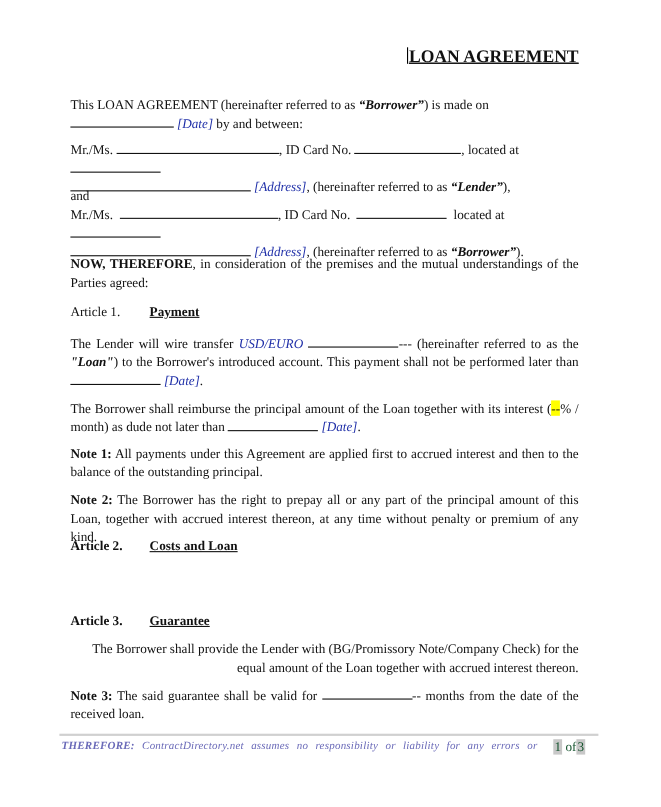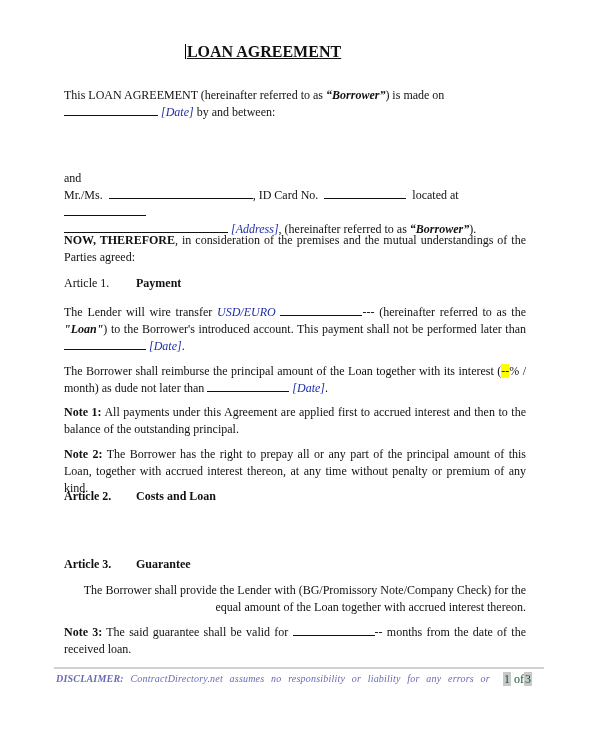--- a/index.html
+++ b/index.html
@@ -1,29 +1,29 @@
 <!DOCTYPE html>
 <html><head>
 <meta charset="utf-8">
 <style>
   html, body { margin: 0; padding: 0; background: #ffffff; }
   body { width: 601px; height: 734px; position: relative; overflow: hidden;
          font-family: "Liberation Serif", serif; color: #111; font-size: 12px; }
   .page { position: absolute; left: 0; top: 0; width: 601px; height: 734px; }
-  .title { position: absolute; top: 43px; left: 0; width: 526px; text-align: center;
+  .title { position: absolute; top: 43px; left: 0; width: 526px; text-align: right;
            font-weight: bold; font-size: 16px; }
   .title span { text-decoration: underline; position: relative; }
   .cursor { display: inline-block; width: 1px; height: 15px; background: #000;
             vertical-align: -2px; margin-right: 1px; }
   .para { position: absolute; left: 64px; width: 462px; line-height: 17px; text-align: justify; }
   .blank { display: inline-block; border-bottom: 1px solid #111; height: 11px; vertical-align: baseline; }
   .ph { color: #1f2fa8; font-style: italic; }
   .bi { font-weight: bold; font-style: italic; }
   b { font-weight: bold; }
-  .u { }
+  .u { text-decoration: underline; }
   .article { position: absolute; left: 64px; line-height: 17px; }
   .article .num { display: inline-block; width: 72px; }
   .hl { background: #ffff00; }
   .footer-rule { position: absolute; left: 54px; top: 667px; width: 490px; height: 2px; background: #d0d0d0; }
   .disclaimer { position: absolute; left: 56px; top: 673px; font-size: 10px; font-style: italic;
                 color: #6a6ab8; word-spacing: 4px; letter-spacing: 0.2px; }
   .disclaimer b { font-weight: bold; }
   .pager { position: absolute; left: 503px; top: 672px; font-size: 12px; color: #14532d; }
   .pager .pn { background: #c8c8c8; padding: 0 1px; }
 </style>
@@ -34,20 +34,27 @@
 
   <div class="title">
     <span><i class="cursor"></i><span>LOAN AGREEMENT</span></span>
   </div>
 
   <div class="para" style="top:87px">
     <span>This LOAN AGREEMENT (hereinafter referred to as </span><span class="bi">“Borrower”</span><span>) is made on</span><br>
     <span class="blank" style="width:94px"></span> <span class="ph">[Date]</span><span> by and between:</span>
   </div>
 
+  <div class="para" style="top:128px;text-align:left">
+    <span>Mr./Ms.</span>
+    <span class="blank" style="width:148px"></span><span>, ID Card No.</span>
+    <span class="blank" style="width:97px"></span><span>, located at</span>
+    <span class="blank" style="width:82px"></span><br>
+    <span class="blank" style="width:164px"></span> <span class="ph">[Address]</span><span>, (hereinafter referred to as </span><span class="bi">“Lender”</span><span>),</span>
+  </div>
 
   <div class="para" style="top:170px;text-align:left">
     <span>and</span><br>
     <span>Mr./Ms.</span>&nbsp;
     <span class="blank" style="width:144px"></span><span>, ID Card No.</span>&nbsp;
     <span class="blank" style="width:82px"></span>&nbsp;
     <span>located at</span>&nbsp;
     <span class="blank" style="width:82px"></span><br>
     <span class="blank" style="width:164px"></span> <span class="ph">[Address]</span><span>, (hereinafter referred to as </span><span class="bi">“Borrower”</span><span>).</span>
   </div>
@@ -91,19 +98,19 @@
   <div class="para" style="top:582px;text-align:right">
     <span>The Borrower shall provide the Lender with (BG/Promissory Note/Company Check) for the equal amount of the Loan together with accrued interest thereon.</span>
   </div>
 
   <div class="para" style="top:624px">
     <b>Note 3:</b><span> The said guarantee shall be valid for </span><span class="blank" style="width:82px"></span><span>-- months from the date of the received loan.</span>
   </div>
 
   <div class="footer-rule"></div>
   <div class="disclaimer">
-    <b>DISCLAIMER:</b><span> ContractDirectory.net assumes no responsibility or liability for any errors or</span>
+    <b>THEREFORE:</b><span> ContractDirectory.net assumes no responsibility or liability for any errors or</span>
   </div>
   <div class="pager">
     <span class="pn">1</span>
     <span>of</span><span class="pn">3</span>
   </div>
 </div>
 
 </body></html>

